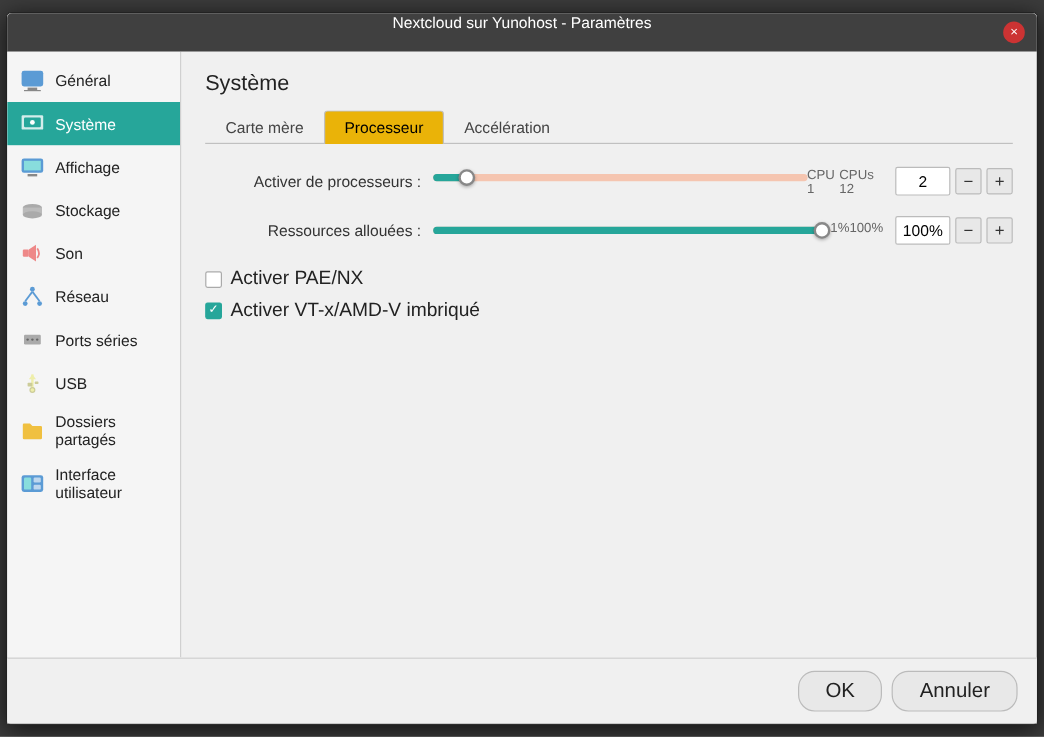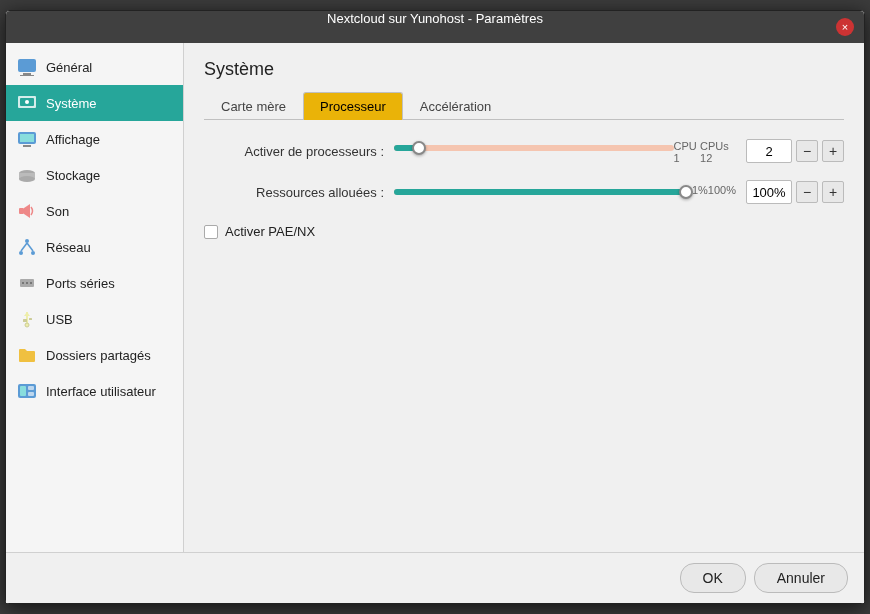--- a/index.html
+++ b/index.html
@@ -51,21 +51,21 @@
       color: #fff;
       font-size: 11px;
       cursor: pointer;
     }
     .content {
       display: flex;
       flex: 1;
       overflow: hidden;
     }
     .sidebar {
-      width: 178px;
+      width: 145px;
       background: #f5f5f5;
       border-right: 1px solid #d0d0d0;
       padding: 6px 0;
     }
     .sidebar-item {
       display: flex;
       align-items: center;
       padding: 7px 10px;
       cursor: pointer;
       color: #222;
@@ -222,21 +222,21 @@
     }
     .checkboxes {
       display: flex;
       flex-direction: column;
       gap: 8px;
     }
     .checkbox-row {
       display: flex;
       align-items: center;
       gap: 7px;
-      font-size: 13px;
+      font-size: 16px;
       color: #222;
     }
     .checkbox-box {
       width: 14px;
       height: 14px;
       border: 1px solid #aaa;
       background: #fff;
       display: flex;
       align-items: center;
       justify-content: center;
@@ -256,21 +256,21 @@
     .footer {
       display: flex;
       justify-content: flex-end;
       padding: 10px 16px;
       border-top: 1px solid #d0d0d0;
       gap: 8px;
       background: #f0f0f0;
     }
     .footer-btn {
       padding: 6px 22px;
-      font-size: 14px;
+      font-size: 17px;
       border: 1px solid #bbb;
       border-radius: 14px;
       background: #e8e8e8;
       cursor: pointer;
       color: #222;
       text-align: center;
     }
     .footer-btn.ok {
       background: #e8e8e8;
     }
@@ -450,20 +450,24 @@
           <div class="step-btn">+</div>
         </div>
       </div>
 
       <div class="advanced-row">
         <div class="checkboxes">
           <div class="checkbox-row">
             <div class="checkbox-box"></div>
             <span>Activer PAE/NX</span>
           </div>
+          <div class="checkbox-row">
+            <div class="checkbox-box checked"></div>
+            <span>Activer VT-x/AMD-V imbriqué</span>
+          </div>
         </div>
       </div>
     </div>
   </div>
 
   <div class="footer">
     <button class="footer-btn ok">OK</button>
     <button class="footer-btn">Annuler</button>
   </div>
 </div>

